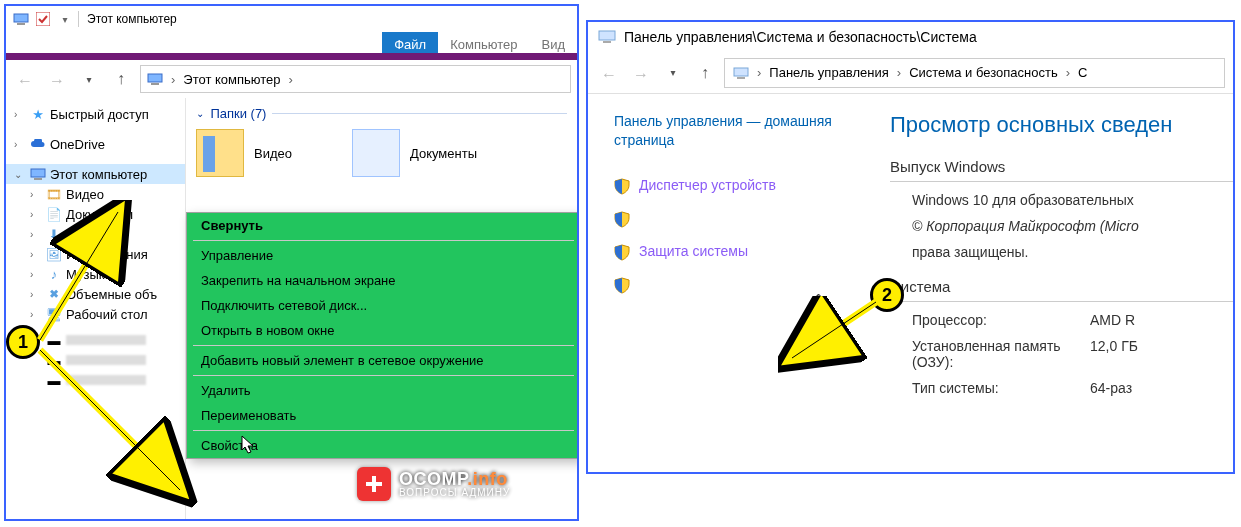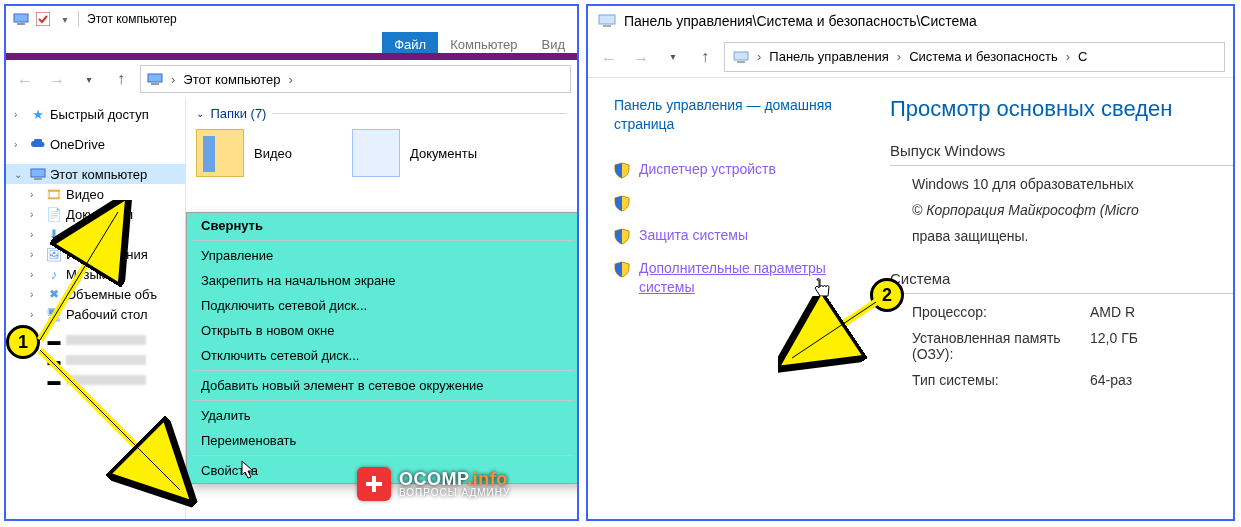--- a/index.html
+++ b/index.html
@@ -1,19 +1,19 @@
 <!DOCTYPE html>
 <html><head>
 <meta charset="utf-8">
 <style>
   * { box-sizing: border-box; margin: 0; padding: 0; font-family: "Segoe UI", Tahoma, sans-serif; }
   body { background: #fff; width: 1241px; height: 527px; position: relative; overflow: hidden; }
   .outer { border: 2px solid #3a63ff; position: absolute; background: #fff; overflow: hidden; }
   .left { left: 4px; top: 4px; width: 575px; height: 517px; }
-  .right { left: 586px; top: 4px; width: 649px; height: 517px; }
+  .right { left: 586px; top: 20px; width: 649px; height: 454px; }
 
   
   .qat { height: 26px; display: flex; align-items: center; padding: 0 6px; gap: 4px; font-size: 12px; }
   .qat-icon { width: 18px; height: 18px; display:flex; align-items:center; justify-content:center; }
   .ribbon-tabs { height: 28px; display: flex; align-items: stretch; border-bottom: 7px solid #701a75; justify-content: flex-end; }
   .tab { padding: 5px 12px 0 12px; font-size: 13px; color: #737373; }
   .tab.file { background: #1979ca; color: #fff; }
   .nav-row { height: 38px; display: flex; align-items: center; padding: 4px 6px; gap: 6px; }
   .nav-arrow { width: 26px; height: 26px; display:flex; align-items:center; justify-content:center; color:#555; }
   .nav-arrow.disabled { color:#bbb; }
@@ -27,21 +27,21 @@
   .expander { width:12px; color:#666; font-size:10px; }
   .ti-icon { width:16px; height:16px; display:flex; align-items:center; justify-content:center; }
   .content { flex:1; padding:8px 10px; font-size:13px; }
   .grp-hdr { color:#003399; font-size:13px; display:flex; align-items:center; gap:6px; margin-bottom:8px; }
   .grp-hdr .line { flex:1; height:1px; background:#c7d6ee; }
   .tiles { display:flex; gap:60px; }
   .tile { display:flex; align-items:center; gap:10px; }
   .tile-ico { width:48px; height:48px; background:#ffe08a; border:1px solid #e0b840; position:relative; }
   .tile-ico.blue { background:#e6f0ff; border-color:#a0c4ff; }
   .tile-ico .strip { position:absolute; left:6px; top:6px; width:12px; height:36px; background:#6aa2e8; }
-  .ctx { position:absolute; left:180px; top:206px; width:395px; background:#5eead4; border:1px solid #a0a0a0; box-shadow:4px 4px 10px rgba(0,0,0,.25); font-size:13px; }
+  .ctx { position:absolute; left:180px; top:206px; width:395px; background:#22c55e; border:1px solid #a0a0a0; box-shadow:4px 4px 10px rgba(0,0,0,.25); font-size:13px; }
   .ctx-item { padding:5px 14px; white-space:nowrap; }
   .ctx-item.bold { font-weight:700; }
   .ctx-sep { height:1px; background:#c8c8c8; margin:2px 6px; }
   .cursor { position:absolute; width:18px; height:22px; }
 
   
   .cp-title { height:30px; display:flex; align-items:center; padding:4px 10px; font-size:14px; gap:8px; }
   .cp-nav { height:42px; display:flex; align-items:center; padding:4px 8px; gap:6px; border-bottom:1px solid #e0e0e0; }
   .cp-addr { flex:1; border:1px solid #ccc; height:30px; display:flex; align-items:center; padding:0 8px; font-size:13px; gap:6px; }
   .cp-body { display:flex; height:calc(100% - 72px); }
@@ -214,21 +214,20 @@
     </div>
   </div>
 
   <div class="ctx">
     <div class="ctx-item bold">Свернуть</div>
     <div class="ctx-sep"></div>
     <div class="ctx-item">Управление</div>
     <div class="ctx-item">Закрепить на начальном экране</div>
     <div class="ctx-item">Подключить сетевой диск...</div>
     <div class="ctx-item">Открыть в новом окне</div>
-    <div class="ctx-item">Отключить сетевой диск...</div>
     <div class="ctx-sep"></div>
     <div class="ctx-item">Добавить новый элемент в сетевое окружение</div>
     <div class="ctx-sep"></div>
     <div class="ctx-item">Удалить</div>
     <div class="ctx-item">Переименовать</div>
     <div class="ctx-sep"></div>
     <div class="ctx-item" style="position:relative;">
       <span>Свойства</span>
       <span class="cursor" style="position:absolute;left:52px;top:2px;">
           <svg width="18" height="22">
@@ -298,39 +297,38 @@
           </span>
         <a>Защита системы</a>
       </div>
       <div class="cp-link" style="position:relative;">
         <span class="shield">
             <svg width="17" height="17">
               <path d="M8 1l7 2v4c0 5-4 8-7 9C5 15 1 12 1 7V3z" fill="#ffd23a" stroke="#c98f00"></path>
               <path d="M8 1v15C5 15 1 12 1 7V3z" fill="#2d6fd2"></path>
             </svg>
           </span>
-        <a class="under">Дополнительные параметры системы</a>
         <span class="cursor" style="position:absolute;left:198px;top:18px;">
             <svg width="20" height="24">
               <path d="M7 3v8l-2-2-2 2 5 8h8l1-9c0-2-3-2-3 0 0-2-3-2-3 0 0-2-3-2-3 0V3c0-2-3-2-3 0z" fill="#fff" stroke="#000"></path>
             </svg>
           </span>
       </div>
     </div>
     <div class="cp-main">
       <div class="cp-h1">Просмотр основных сведен</div>
       <div class="sect-title">Выпуск Windows</div>
       <div class="sect-rule"></div>
       <div class="kv">
           <div class="k" style="width:auto;">Windows 10 для образовательных</div>
         </div>
       <div class="kv">
           <div class="k" style="width:auto;font-style:italic;">© Корпорация Майкрософт (Micro</div>
         </div>
-      <div class="kv" style="margin-bottom:26px;">
+      <div class="kv" style="margin-bottom:18px;">
           <div class="k" style="width:auto;">права защищены.</div>
         </div>
       <div class="sect-title">Система</div>
       <div class="sect-rule"></div>
       <div class="kv">
           <div class="k">Процессор:</div>
           <div class="v">AMD R</div>
         </div>
       <div class="kv">
           <div class="k">Установленная память (ОЗУ):</div>

